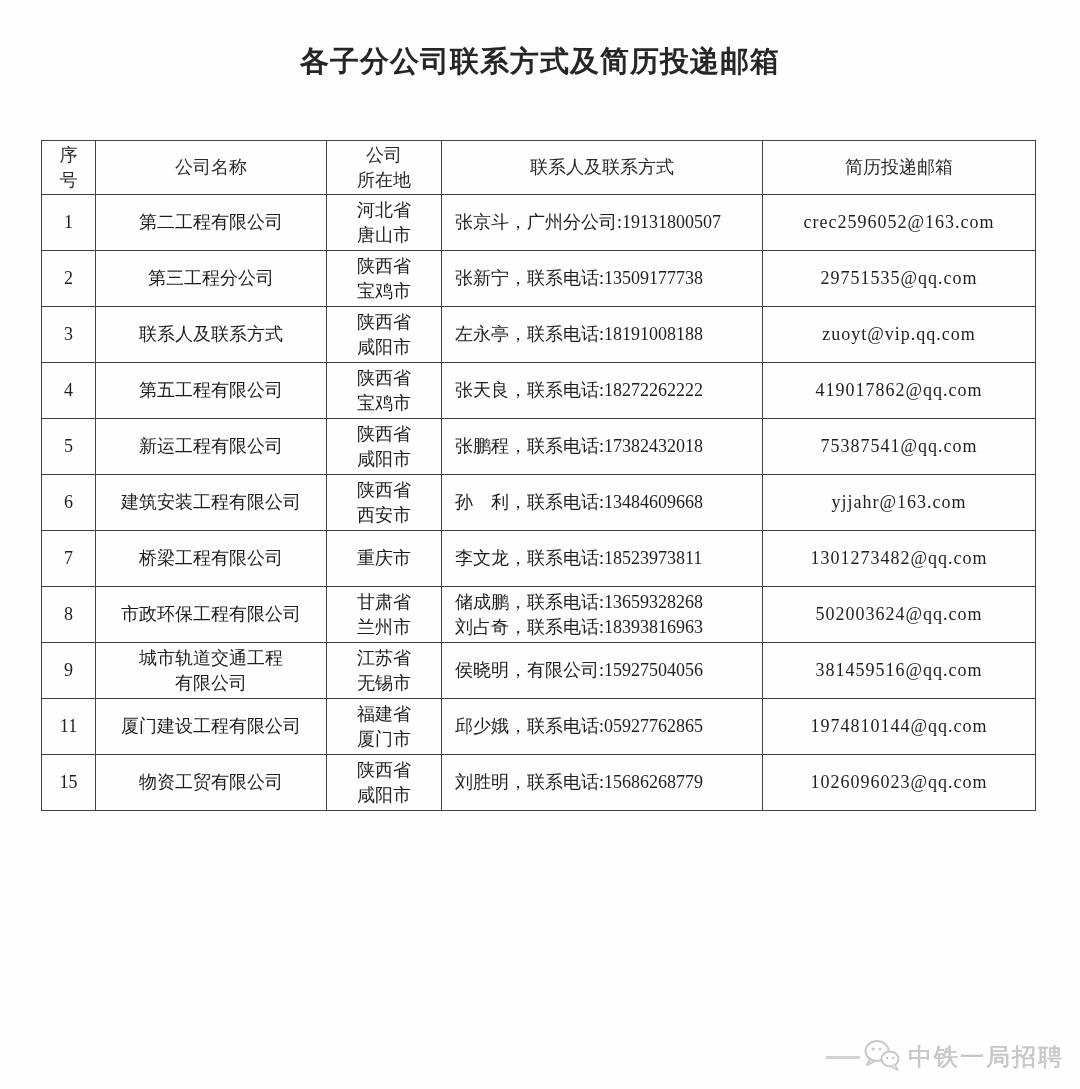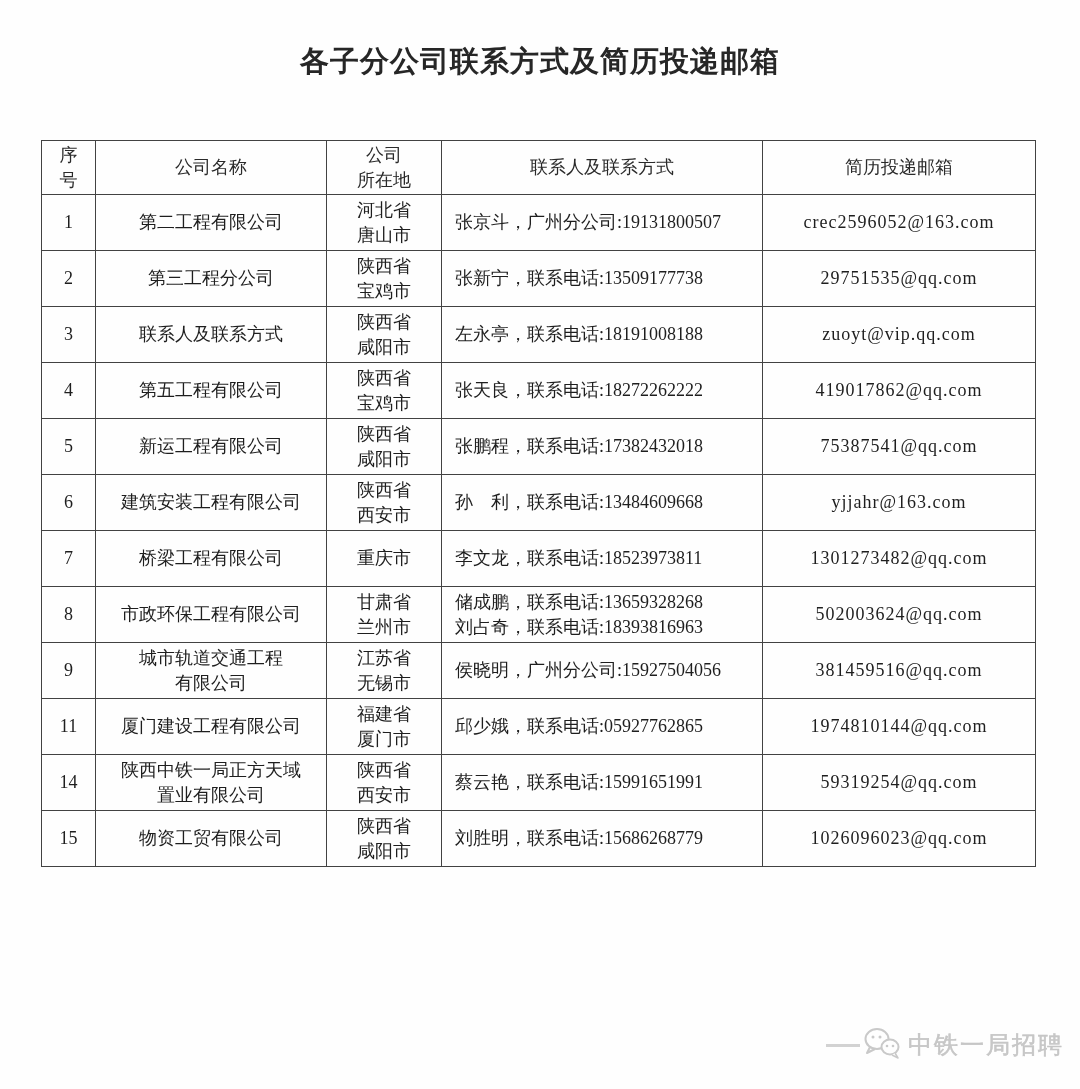--- a/index.html
+++ b/index.html
@@ -47,21 +47,21 @@
   .col-email    { width: 273px; }
   .cell-contact {
     text-align: left !important;
     padding-left: 13px;
     padding-right: 4px;
   }
   .cell-email { letter-spacing: 1px; font-size: 17px; margin-left: 44px; }
   .cell-num   { font-size: 17px; }
   .watermark {
     position: absolute;
-    right: 16px; bottom: 24px;
+    right: 16px; bottom: 12px;
     display: flex;
     align-items: center;
     color: #c5c5c5;
   }
   .watermark-dash {
     width: 34px; height: 3px;
     background: #d2d2d2;
     margin-right: 2px;
   }
   .watermark-icon { margin-right: 6px; }
@@ -258,21 +258,21 @@
         </td>
         <td class="cell-company">
           <div>城市轨道交通工程</div>
           <div>有限公司</div>
         </td>
         <td class="cell-location">
           <div>江苏省</div>
           <div>无锡市</div>
         </td>
         <td class="cell-contact">
-          <div>侯晓明，广州分公司:15927504056</div>
+          <div>侯晓明，有限公司:15927504056</div>
         </td>
         <td class="cell-email">
           <div>381459516@qq.com</div>
         </td>
       </tr>
       <tr>
         <td class="cell-num">
           <div>11</div>
         </td>
         <td class="cell-company">
@@ -280,39 +280,20 @@
         </td>
         <td class="cell-location">
           <div>福建省</div>
           <div>厦门市</div>
         </td>
         <td class="cell-contact">
           <div>邱少娥，联系电话:05927762865</div>
         </td>
         <td class="cell-email">
           <div>1974810144@qq.com</div>
-        </td>
-      </tr>
-      <tr>
-        <td class="cell-num">
-          <div>14</div>
-        </td>
-        <td class="cell-company">
-          <div>陕西中铁一局正方天域</div>
-          <div>置业有限公司</div>
-        </td>
-        <td class="cell-location">
-          <div>陕西省</div>
-          <div>西安市</div>
-        </td>
-        <td class="cell-contact">
-          <div>蔡云艳，联系电话:15991651991</div>
-        </td>
-        <td class="cell-email">
-          <div>59319254@qq.com</div>
         </td>
       </tr>
       <tr>
         <td class="cell-num">
           <div>15</div>
         </td>
         <td class="cell-company">
           <div>物资工贸有限公司</div>
         </td>
         <td class="cell-location">

